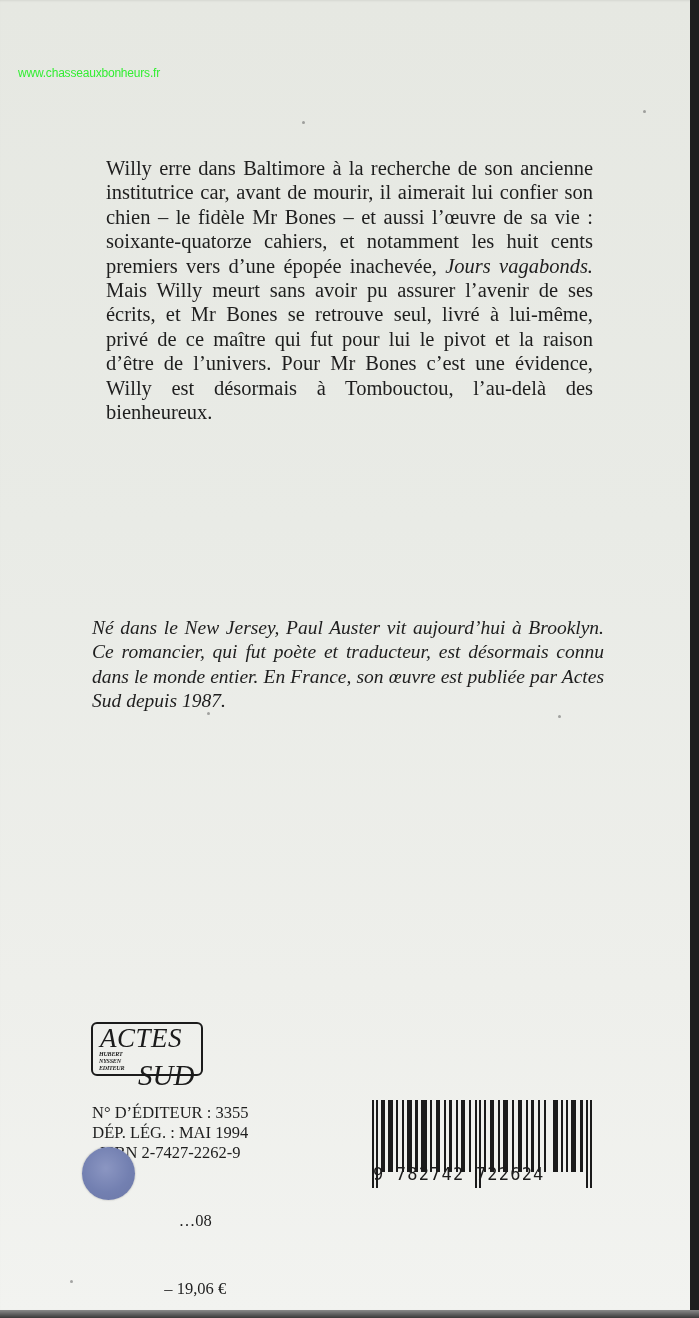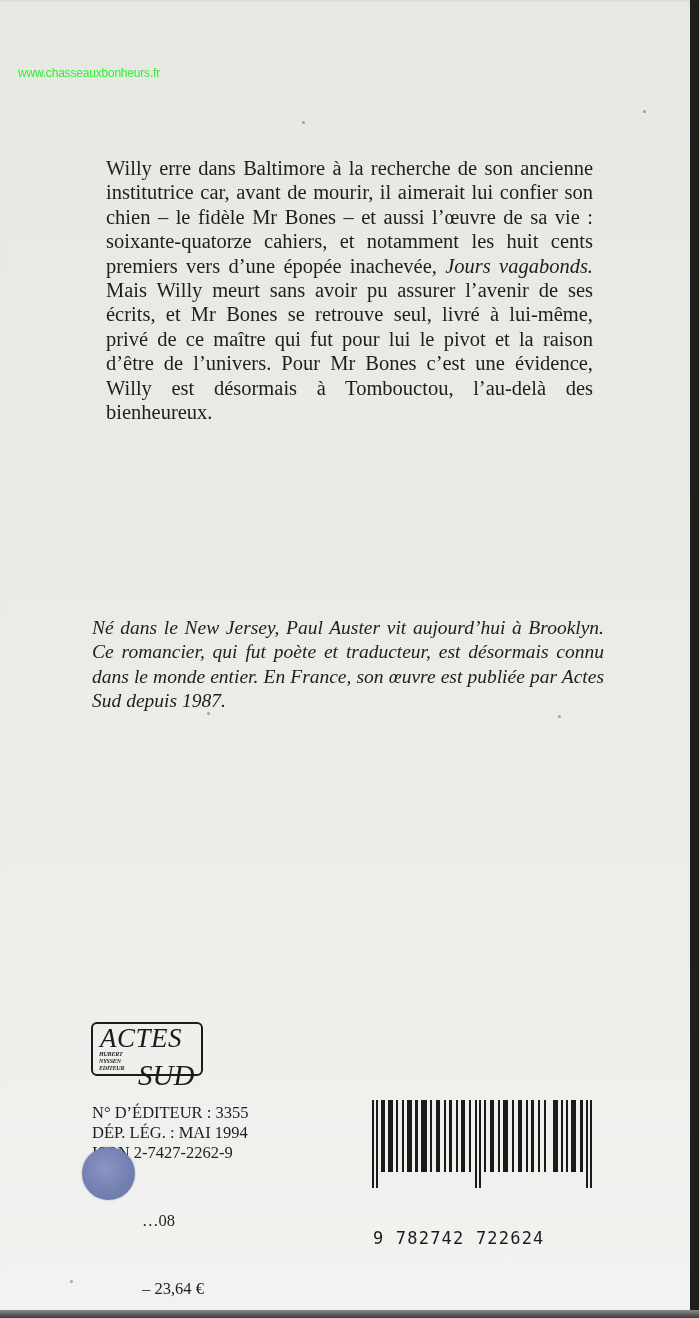--- a/index.html
+++ b/index.html
@@ -130,21 +130,21 @@
     }
     .pub-info {
       position: absolute;
       left: 92px;
       top: 1103px;
       font-family: "Liberation Serif", serif;
       font-size: 16.5px;
       line-height: 20px;
       color: #1e1e1e;
     }
-    .pub-info div { white-space: nowrap; }
+    .pub-info div { white-space: nowrap; text-align: center; }
     .price-line { padding-left: 50px; margin-top: 48px; }
     .sticker {
       position: absolute;
       left: 82px;
       top: 1147px;
       width: 53px;
       height: 53px;
       border-radius: 50%;
       background: radial-gradient(circle at 45% 40%, #8b96c2 0%, #7380b1 55%, #6b77a6 100%);
       box-shadow: 0 0 2px rgba(0,0,0,0.3);
@@ -153,21 +153,21 @@
       position: absolute;
       left: 372px;
       top: 1100px;
       width: 230px;
       height: 90px;
     }
     .barcode svg { display: block; }
     .barcode-digits {
       position: absolute;
       left: 373px;
-      top: 1228px;
+      top: 1164px;
       font-family: "DejaVu Sans Mono", monospace;
       font-size: 17px;
       color: #1b1b1b;
       letter-spacing: 1.2px;
       white-space: pre;
       text-align: right;
     }
     .speck {
       position: absolute;
       width: 3px; height: 3px;
@@ -198,21 +198,21 @@
       <span>EDITEUR</span>
     </span>
     <span class="logo-bottom">SUD</span>
   </div>
 
   <div class="pub-info">
     <div>N° D’ÉDITEUR : 3355</div>
     <div>DÉP. LÉG. : MAI 1994</div>
     <div>ISBN 2-7427-2262-9</div>
     <div class="price-line">…08</div>
-    <div class="price-line">– 23,64 €</div>
+    <div class="price-line">– 19,06 €</div>
   </div>
 
   <div class="sticker"></div>
 
   <div class="barcode">
     <svg width="230" height="90" viewBox="0 0 230 90">
       <g fill="#1b1b1b">
         <rect x="0" y="0" width="2" height="88"></rect>
         <rect x="4" y="0" width="2" height="88"></rect>
         <rect x="9" y="0" width="4" height="72"></rect>

